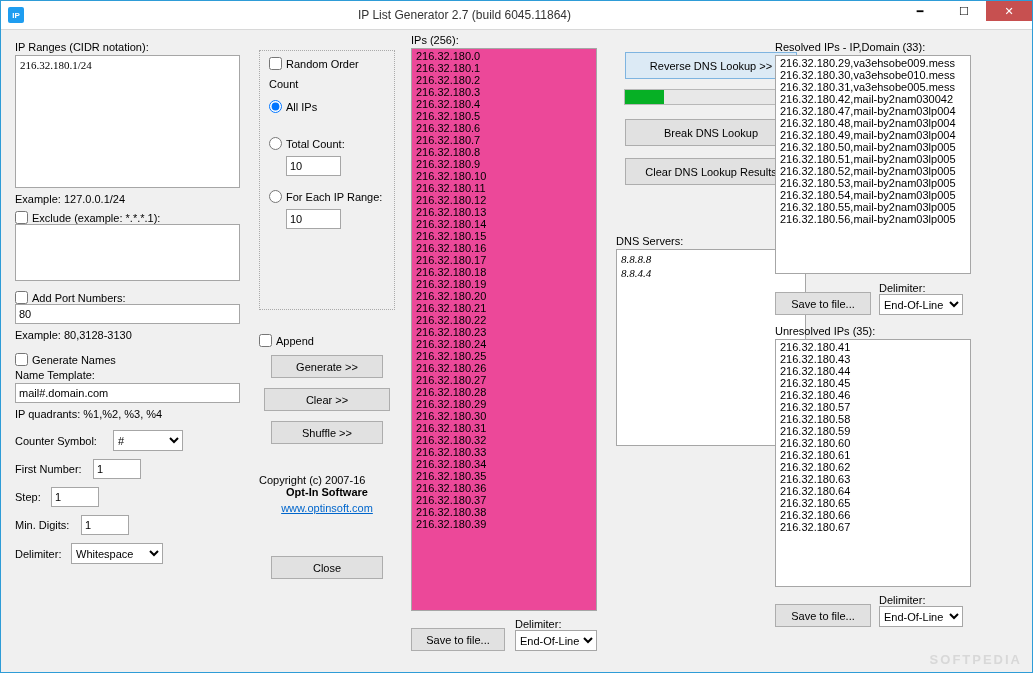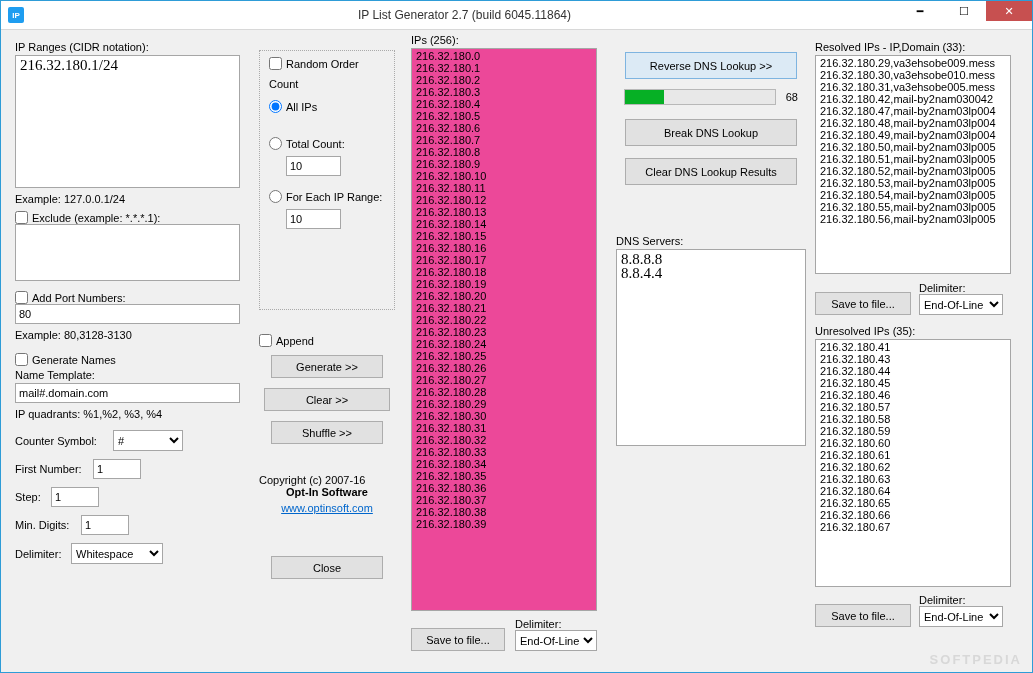--- a/index.html
+++ b/index.html
@@ -6,21 +6,21 @@
 body{background:#fff;width:1033px;height:673px;overflow:hidden;border:1px solid #2e9cd7}
 .titlebar{height:29px;background:#fff;display:flex;align-items:center;border-bottom:1px solid #d8d8d8}
 .titlebar .icon{width:16px;height:16px;margin:0 7px;background:#1e9df0;border-radius:2px;display:flex;align-items:center;justify-content:center;color:#fff;font-size:8px;font-weight:bold}
 .titlebar .ttl{flex:1;text-align:center;font-size:12px;color:#333}
 .winbtns{display:flex;height:100%}
 .winbtn{width:44px;height:20px;display:flex;align-items:center;justify-content:center;cursor:pointer}
 .winbtn.cl{background:#c75050;color:#fff;width:46px;height:20px}
 .client{background:#f0f0f0;height:643px;padding:10px 14px 6px 14px;position:relative}
 .col{position:absolute}
 .lbl{display:block;margin:3px 0 2px 0}
-textarea{font-family:"Segoe UI";font-size:15px;padding:2px 4px;border:1px solid #a6a6a6;background:#fff;resize:none;overflow-y:scroll;line-height:14px}
+textarea{font-family:"Segoe UI";font-size:11px;padding:2px 4px;border:1px solid #a6a6a6;background:#fff;resize:none;overflow-y:scroll;line-height:14px}
 input[type=text]{height:20px;border:1px solid #a6a6a6;background:#fff;padding:0 3px}
 select{height:21px;border:1px solid #a6a6a6;background:#fff}
 .chk{display:flex;align-items:center;gap:4px}
 .chk input{width:13px;height:13px}
 .btn{height:23px;border:1px solid #adadad;background:#e1e1e1;text-align:center;padding:0 10px;cursor:pointer;display:flex;align-items:center;justify-content:center}
 fieldset{border:1px dotted #aaa;padding:6px 9px 9px 9px}
 .radio{display:flex;align-items:center;gap:4px;margin:4px 0}
 .listline{white-space:nowrap;overflow:hidden}
 .progressbar{width:170px;height:16px;border:1px solid #b8b8b8;background:#e8e8e8;display:inline-block;vertical-align:middle}
 .progressfill{height:100%;background:#06b025}
@@ -182,25 +182,25 @@
  <div class="btn" style="width:172px;height:27px;margin:0 auto;background:#dceaf5;border-color:#7eb4e0">Reverse DNS Lookup &gt;&gt;</div>
  <div style="margin:10px 8px 0 8px;display:flex;align-items:center;gap:10px">
   <div class="progressbar">
           <div class="progressfill" style="width:26%"></div>
         </div>
   <span>68</span>
  </div>
  <div class="btn" style="width:172px;height:27px;margin:14px auto 0">Break DNS Lookup</div>
  <div class="btn" style="width:172px;height:27px;margin:12px auto 0">Clear DNS Lookup Results</div>
  <span class="lbl" style="margin-top:50px">DNS Servers:</span>
- <textarea style="width: 190px; height: 197px;">8.8.8.8
+ <textarea style="width: 190px; height: 197px; font-style: italic;">8.8.8.8
 8.8.4.4</textarea>
 </div>
 
-<div class="col" style="left:814px;top:8px;width:196px">
+<div class="col" style="left:774px;top:8px;width:196px">
  <span class="lbl">Resolved IPs - IP,Domain (33):</span>
  <div id="reslist" style="width:196px;height:219px;border:1px solid #a6a6a6;background:#fff;overflow:scroll;padding:1px 4px">
         <div class="listline">216.32.180.29,va3ehsobe009.mess</div>
         <div class="listline">216.32.180.30,va3ehsobe010.mess</div>
         <div class="listline">216.32.180.31,va3ehsobe005.mess</div>
         <div class="listline">216.32.180.42,mail-by2nam030042</div>
         <div class="listline">216.32.180.47,mail-by2nam03lp004</div>
         <div class="listline">216.32.180.48,mail-by2nam03lp004</div>
         <div class="listline">216.32.180.49,mail-by2nam03lp004</div>
         <div class="listline">216.32.180.50,mail-by2nam03lp005</div>

